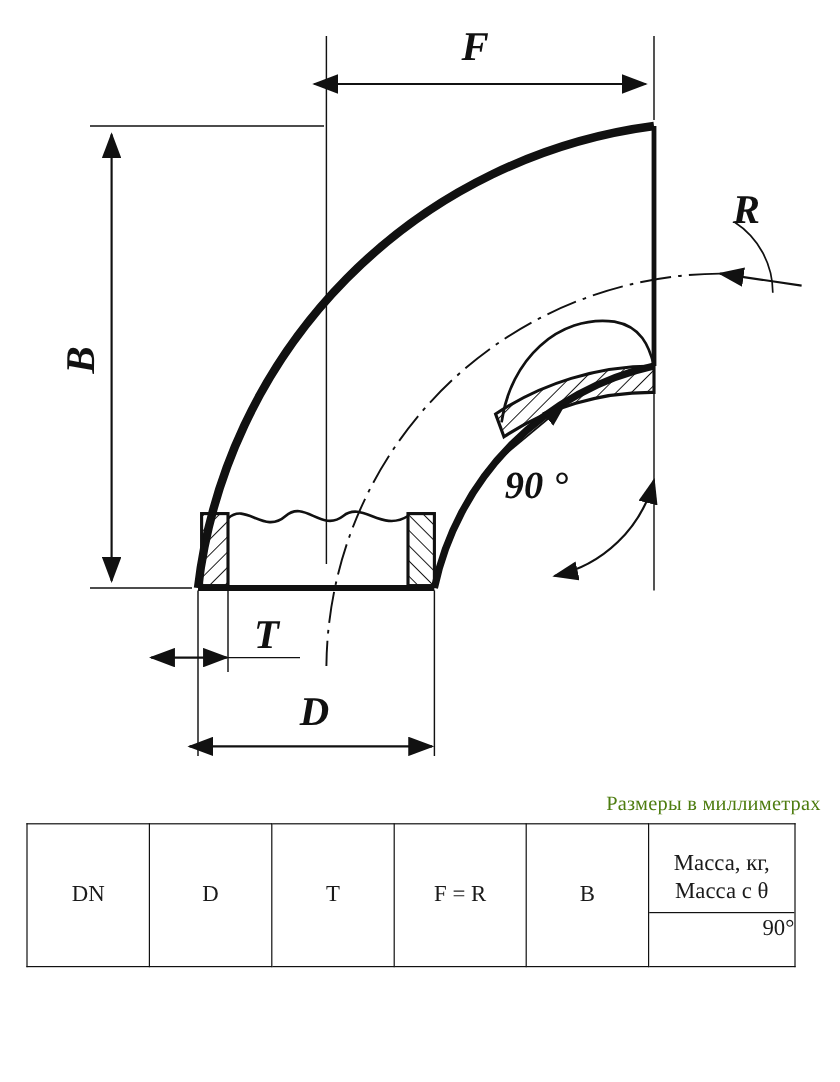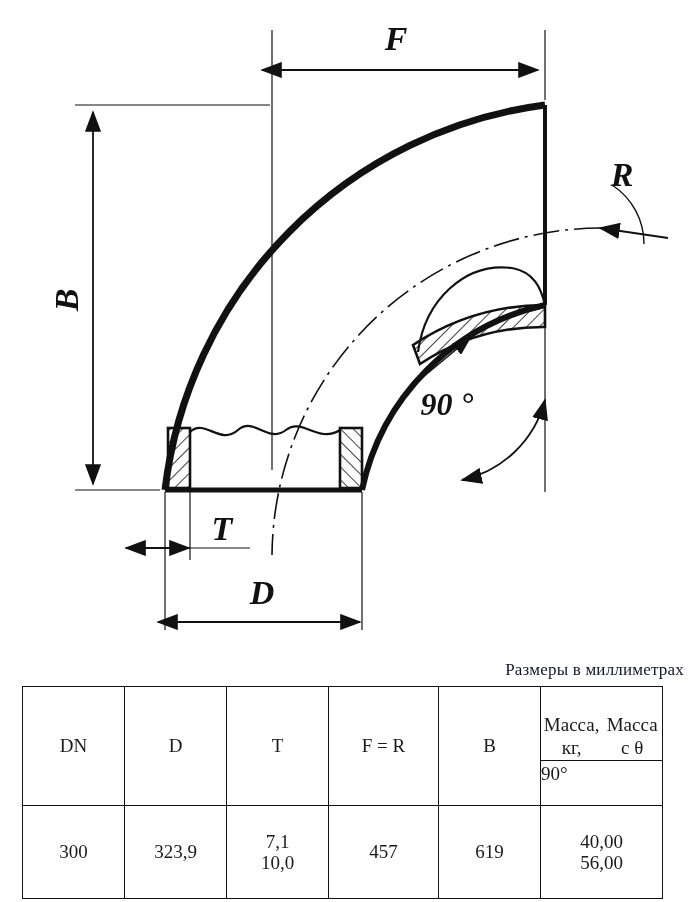--- a/index.html
+++ b/index.html
@@ -35,21 +35,21 @@
     font-weight: bold;
     font-size: 32px;
     fill: #111111;
   }
   .units-note {
     position: absolute;
     right: 16px;
     top: 660px;
     font-family: "Liberation Serif", serif;
     font-size: 17px;
-    color: #0f172a;
+    color: #4d7c0f;
     letter-spacing: .2px;
   }
   #spec-table {
     position: absolute;
     left: 22px;
     top: 686px;
     width: 640px;
     border-collapse: collapse;
     table-layout: fixed;
   }
@@ -74,30 +74,30 @@
     line-height: 1.12;
   }
   .mass-head {
     padding: 0 !important;
     border: 1px solid #111111;
   }
   .mass-head .mh-top {
     border-bottom: 1px solid #111111;
     height: 55px;
     display: flex;
-    flex-direction: row;
-    align-items: flex-end;
+    flex-direction: column;
+    align-items: center;
     justify-content: center;
     line-height: 1.2;
   }
   .mass-head .mh-bottom {
     height: 27px;
     display: flex;
     align-items: center;
-    justify-content: flex-start;
+    justify-content: flex-end;
   }
 </style>
 </head>
 <body>
 
 <svg id="drawing" viewBox="0 0 700 660">
   <defs>
     <marker id="arrHead" markerWidth="12" markerHeight="9" refX="11" refY="4.5" orient="auto">
       <path d="M0,0 L12,4.5 L0,9 Z" fill="#111111"></path>
     </marker>
@@ -214,28 +214,14 @@
       <td class="head-cell mass-head">
         <div class="mh-top">
           <span>Масса, кг,</span>
           <span>Масса с θ</span>
         </div>
         <div class="mh-bottom">
           <span>90°</span>
         </div>
       </td>
     </tr>
-    <tr>
-      <td class="body-cell">300</td>
-      <td class="body-cell">323,9</td>
-      <td class="body-cell">
-        <span class="stack-line">7,1</span>
-        <span class="stack-line">10,0</span>
-      </td>
-      <td class="body-cell">457</td>
-      <td class="body-cell">619</td>
-      <td class="body-cell">
-        <span class="stack-line">40,00</span>
-        <span class="stack-line">56,00</span>
-      </td>
-    </tr>
   </tbody>
 </table>
 
 </body></html>

